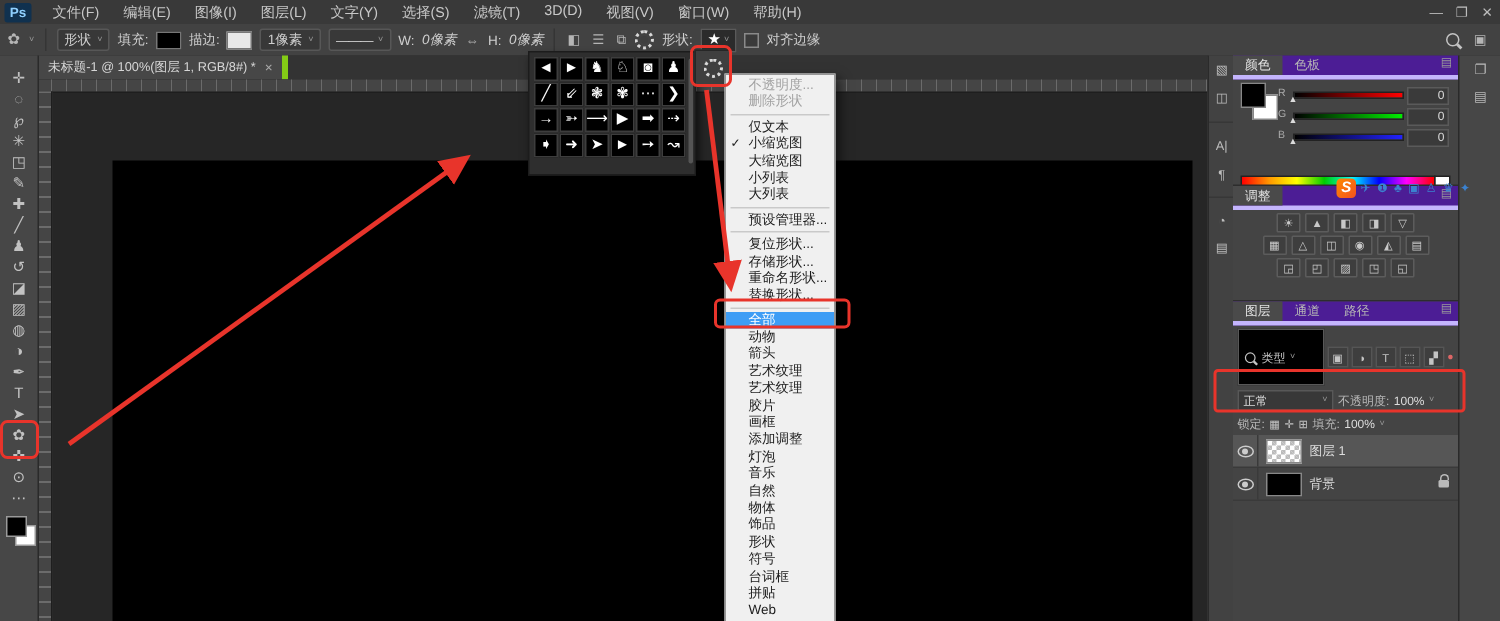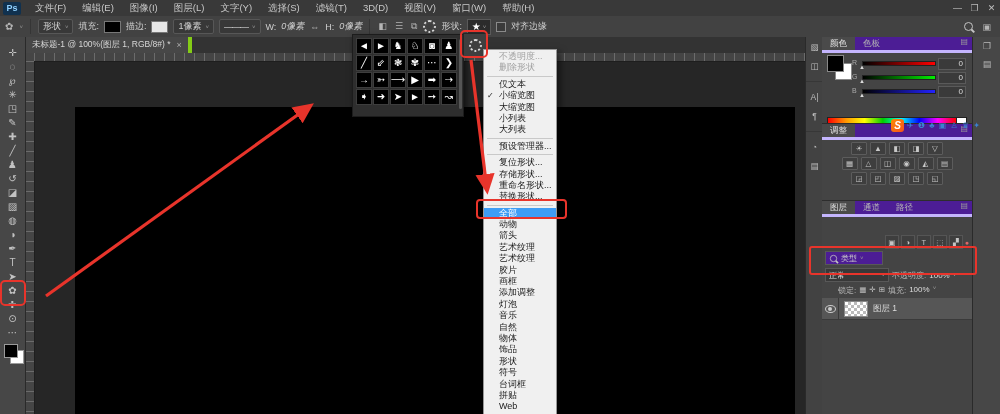--- a/index.html
+++ b/index.html
@@ -109,28 +109,28 @@
      background:linear-gradient(#fff 0 50%,#000 50% 100%);}
 
   #adj-section{position:absolute;left:0;top:86px;width:150px;height:77px;border-top:1px solid #2d2d2d;}
   #adj-add{font-size:8.5px;color:#a8a8a8;padding:3px 0 1px 5px;}
   .adj-row{display:flex;gap:3px;justify-content:center;margin-top:2px;}
   .adj-icon{width:14px;height:11px;background:#3e3e3e;border:1px solid #5c5c5c;border-radius:1px;
             display:flex;align-items:center;justify-content:center;font-size:7.5px;color:#c8c8c8;}
 
   #layers-section{position:absolute;left:0;top:163px;width:150px;height:214px;border-top:1px solid #2d2d2d;}
   #filter-row{display:flex;align-items:center;gap:2px;padding:2px 3px;}
-  #filter-box{width:52px;height:12px;background:#4c1d95;border:1px solid #585858;display:flex;align-items:center;
-              gap:3px;font-size:8px;color:#c8c8c8;padding:0 3px;margin-top:32px;}
+  #filter-box{width:52px;height:12px;background:#000000;border:1px solid #585858;display:flex;align-items:center;
+              gap:3px;font-size:8px;color:#c8c8c8;padding:12px 3px;}
   .lf-icon{width:12px;height:12px;background:#3e3e3e;border:1px solid #555;display:flex;align-items:center;
            justify-content:center;font-size:7.5px;color:#c4c4c4;}
   #blend-row{display:flex;align-items:center;gap:3px;padding:1px 3px;font-size:8px;}
   #blend-select{width:56px;height:12px;background:#383838;border:1px solid #585858;display:flex;
                 align-items:center;justify-content:space-between;padding:0 3px;font-size:8px;color:#ddd;}
-  #lock-row{display:flex;gap:3px;padding:2px 3px;font-size:8px;color:#b8b8b8;margin-left:13px;}
+  #lock-row{display:flex;align-items:center;gap:3px;padding:2px 3px;font-size:8px;color:#b8b8b8;}
   .lock-ic{font-size:7.5px;color:#c0c0c0;}
   .layer-row{position:relative;height:21px;display:flex;align-items:center;border-bottom:1px solid #3a3a3a;
              font-size:8.5px;color:#ddd;gap:5px;}
   .layer-row.selected{background:#565656;}
   .eye-cell{width:16px;height:21px;border-right:1px solid #3a3a3a;display:flex;align-items:center;justify-content:center;}
   .eye{width:9px;height:6px;border:1px solid #ccc;border-radius:50%;position:relative;}
   .eye::after{content:'';position:absolute;inset:1px 2.5px;background:#ccc;border-radius:50%;}
   .thumb{width:24px;height:16px;border:1px solid #888;box-sizing:border-box;}
   .thumb.checker{background-image:linear-gradient(45deg,#bbb 25%,transparent 25%,transparent 75%,#bbb 75%),
                                   linear-gradient(45deg,#bbb 25%,#fff 25%,#fff 75%,#bbb 75%);
@@ -512,20 +512,28 @@
         <span class="caret">˅</span>
       </div>
       <div id="layer-rows">
           <div class="layer-row selected">
             <div class="eye-cell">
               <span class="eye"></span>
             </div>
             <div class="thumb checker"></div>
             <span>图层 1</span>
           </div>
+          <div class="layer-row">
+            <div class="eye-cell">
+              <span class="eye"></span>
+            </div>
+            <div class="thumb black"></div>
+            <span>背景</span>
+            <span class="lockicon"></span>
+          </div>
         </div>
     </div>
   </div>
 
   <div id="farright">
       <div class="fr-icon">❐</div>
       <div class="fr-icon">▤</div>
     </div>
 
   <div id="watermark">

